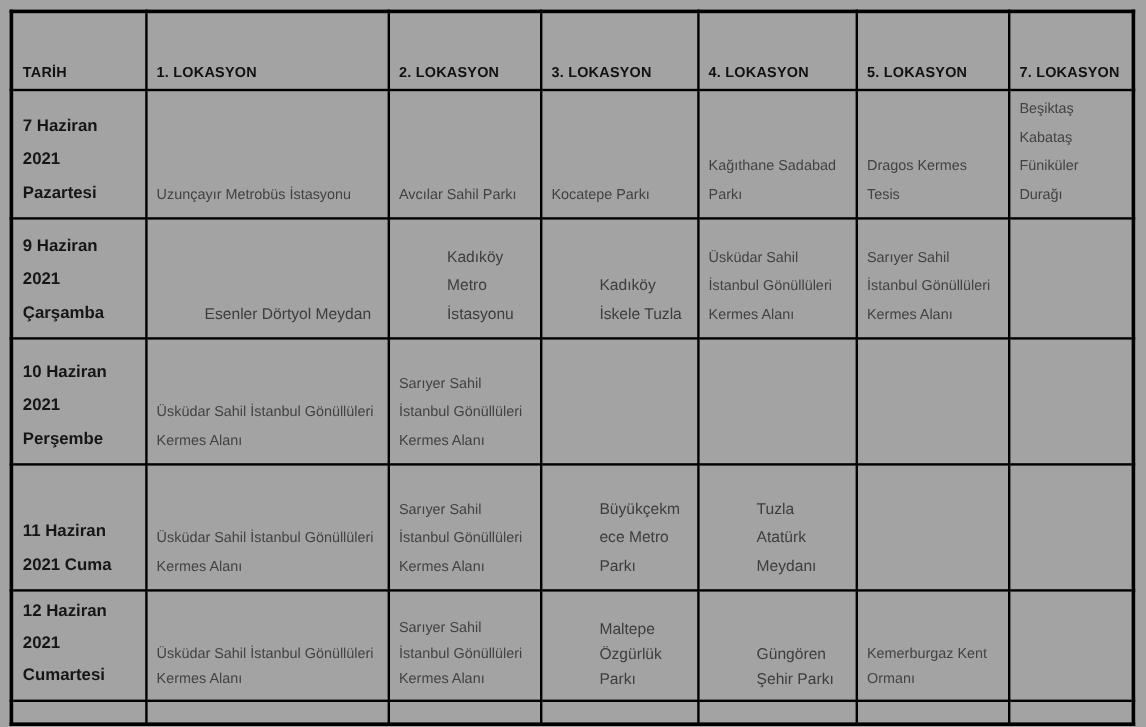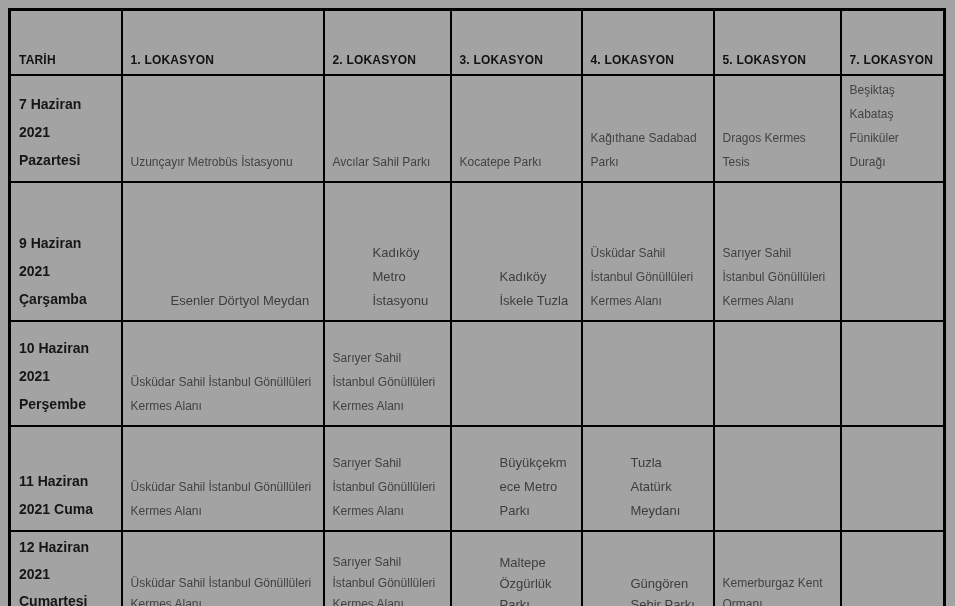--- a/index.html
+++ b/index.html
@@ -29,21 +29,21 @@
     border: 2px solid #000000;
     vertical-align: bottom;
     text-align: left;
     padding: 2px 7px 7px 8px;
     overflow: hidden;
     word-wrap: break-word;
   }
   
   tr.r-header { height: 65px; }
   tr.r0 { height: 102px; }
-  tr.r1 { height: 139px; }
+  tr.r1 { height: 100px; }
   tr.r2 { height: 105px; }
   tr.r3 { height: 105px; }
   tr.r4 { height: 90px; }
   tr.r-stub { height: 20px; }
 
   th.hdr {
     font-size: 12px;
     font-weight: bold;
     color: #111111;
     letter-spacing: 0.2px;

